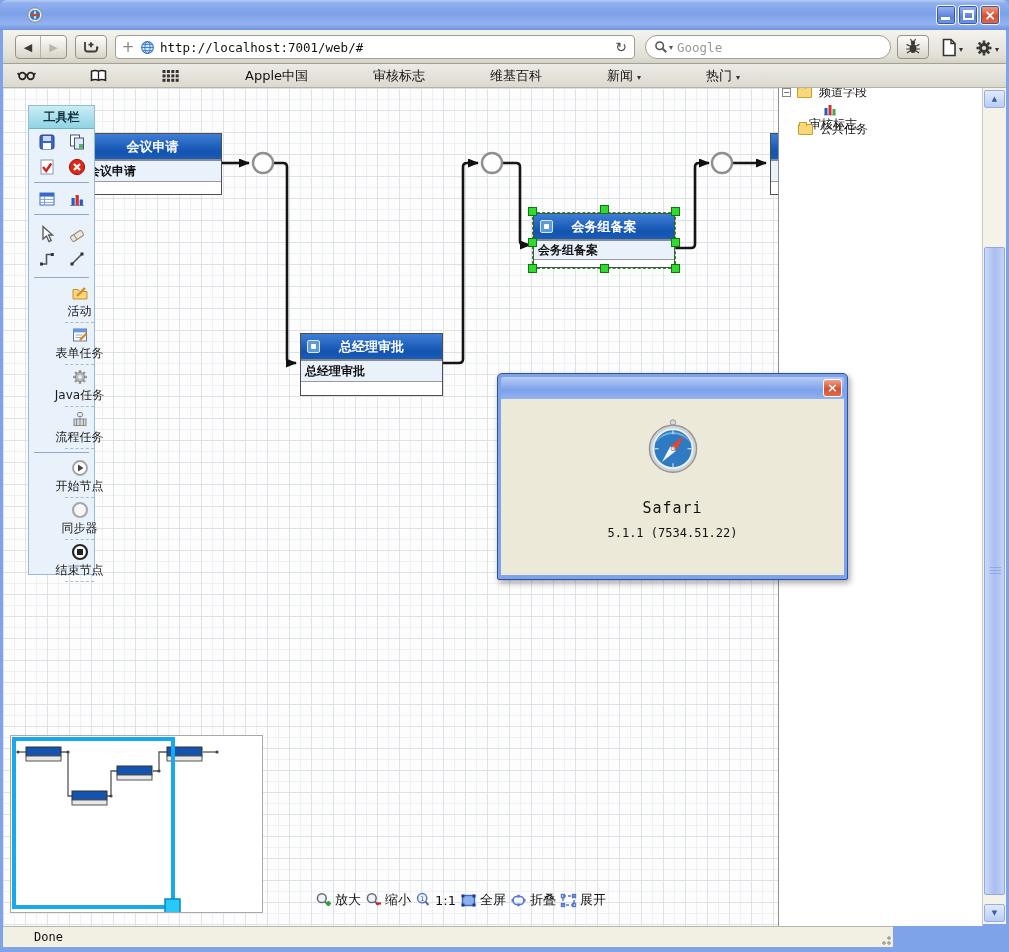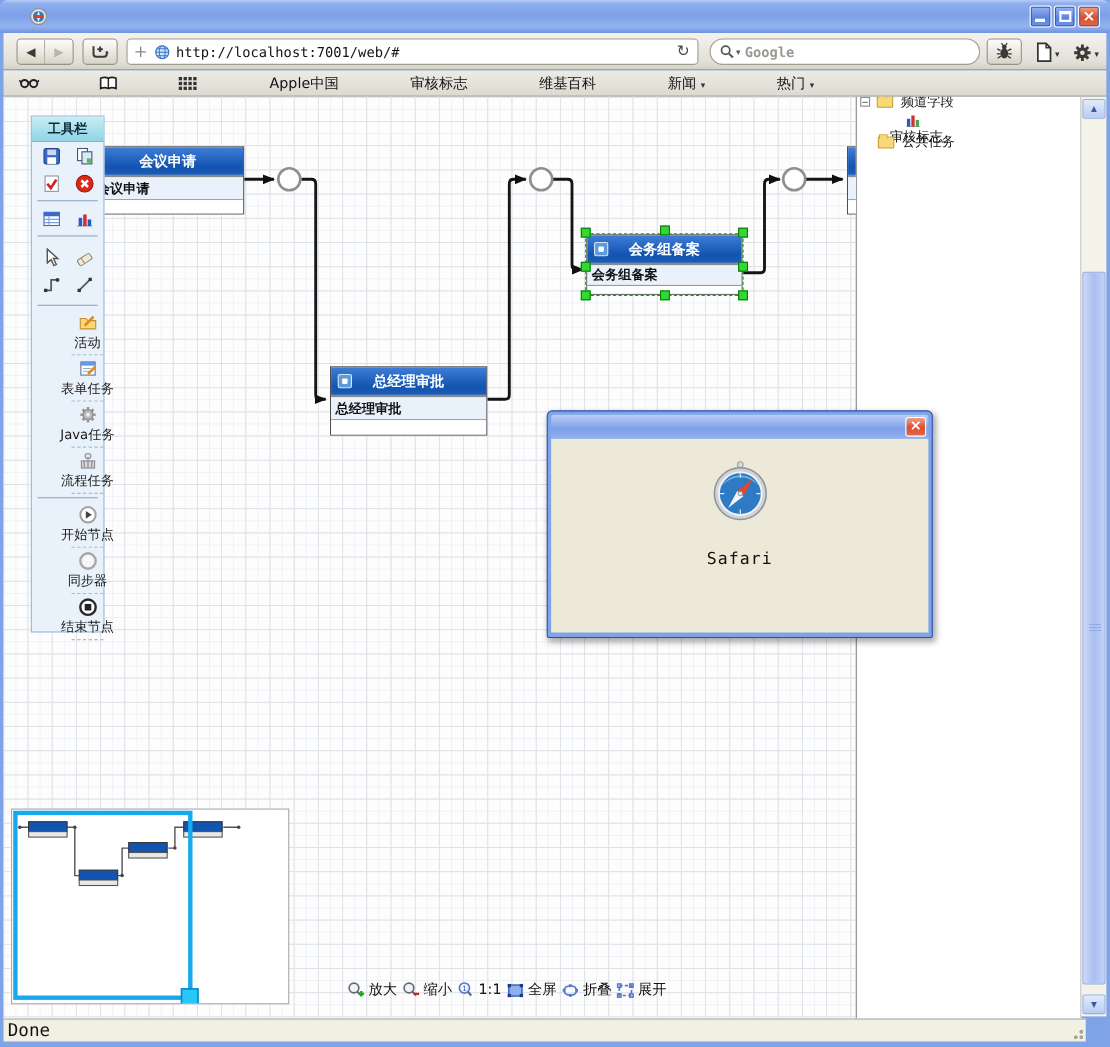--- a/index.html
+++ b/index.html
@@ -68,21 +68,21 @@
   .url-reload { width:26px; text-align:center; color:#4a4a46; font-size:14px; }
   .searchfield {
     position:absolute; left:642px; top:5px; width:246px; height:24px;
     background:#fff; border:1px solid #a09d91; border-radius:12px;
     display:flex; align-items:center; padding-left:8px;
   }
   .search-mag { width:14px; height:14px; }
   .search-dd { font-size:8px; color:#555; margin:0 4px 0 1px; }
   .search-input {
     flex:1; border:none; outline:none; background:transparent;
-    font-family:"DejaVu Sans Mono", monospace; font-size:12.5px; color:#c2410c;font-weight:bold;
+    font-family:"DejaVu Sans Mono", monospace; font-size:12.5px; color:#c2410c;
   }
   .search-input::placeholder { color:#9b9890; opacity:1; }
   .bug-btn { left:894px; width:32px; }
   .menu-ico { position:absolute; top:7px; height:20px; display:flex; align-items:flex-end; gap:2px; }
   .pagemenu { left:938px; } .gearmenu { left:972px; }
   .dd-small { font-size:8px; color:#333; padding-bottom:3px; }
 
   
   .bmbar {
     position:absolute; left:3px; top:64px; width:1003px; height:24px;
@@ -192,23 +192,23 @@
   .sb-up { top:2px; } .sb-down { top:816px; }
   .sb-thumb {
     position:absolute; left:1px; top:159px; width:21px; height:648px;
     background:linear-gradient(90deg,#cdd9f8,#aabff0 50%,#c3d2f6); border:1px solid #8fa8e8; border-radius:2px;
   }
   .sb-grip { position:absolute; left:5px; top:50%; width:11px; height:8px; margin-top:-4px;
     background:repeating-linear-gradient(180deg,#8fa8e8 0 1px,transparent 1px 3px); }
 
   
   .statusbar {
-    position:absolute; left:3px; top:926px; width:984px; height:21px;
+    position:absolute; left:3px; top:926px; width:890px; height:21px;
     background:#f2f0e3; border-top:1px solid #b8b5a8;
-    font-size:16px; color:#111; line-height:20px; padding-left:4px;
+    font-size:12px; color:#111; line-height:20px; padding-left:31px;
     font-family:"DejaVu Sans Mono", monospace;
   }
   .grip { position:absolute; right:2px; bottom:2px; width:12px; height:12px;
     background:
      radial-gradient(circle at 10px 10px,#aaa79a 1.5px,transparent 2px),
      radial-gradient(circle at 10px 5px,#aaa79a 1.5px,transparent 2px),
      radial-gradient(circle at 5px 10px,#aaa79a 1.5px,transparent 2px); }
 
   
   .dialog {
@@ -687,14 +687,15 @@
         <line x1="11.5" y1="35" x2="16" y2="35"></line>
           <line x1="48" y1="35" x2="52.5" y2="35"></line>
       </g>
       <g transform="rotate(40 32 35)">
         <polygon points="32,16 36,35 32,35 28,35" fill="#e8452b"></polygon>
         <polygon points="32,54 36,35 32,35 28,35" fill="#f5f6f8"></polygon>
       </g>
       <circle cx="32" cy="35" r="2.2" fill="#dde4ec" stroke="#8898a8"></circle>
     </svg>
     <div class="dlg-appname">Safari</div>
+    <div class="dlg-version">5.1.1 (7534.51.22)</div>
   </div>
 </div>
 
 </body></html>

